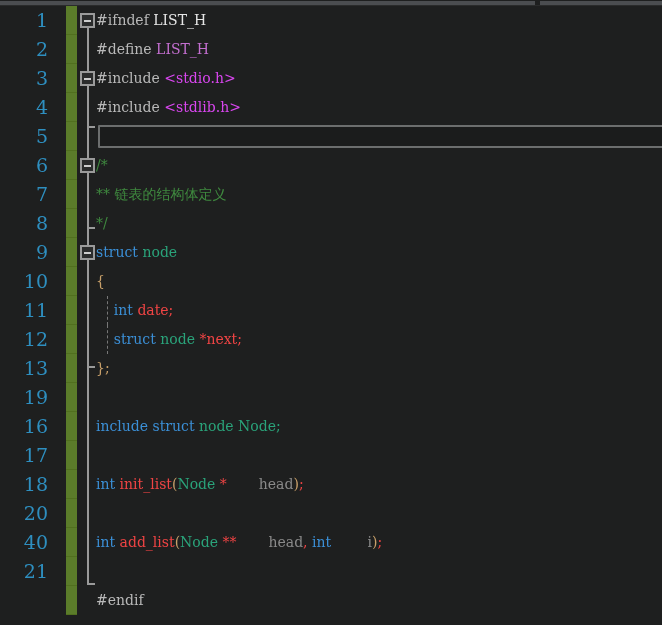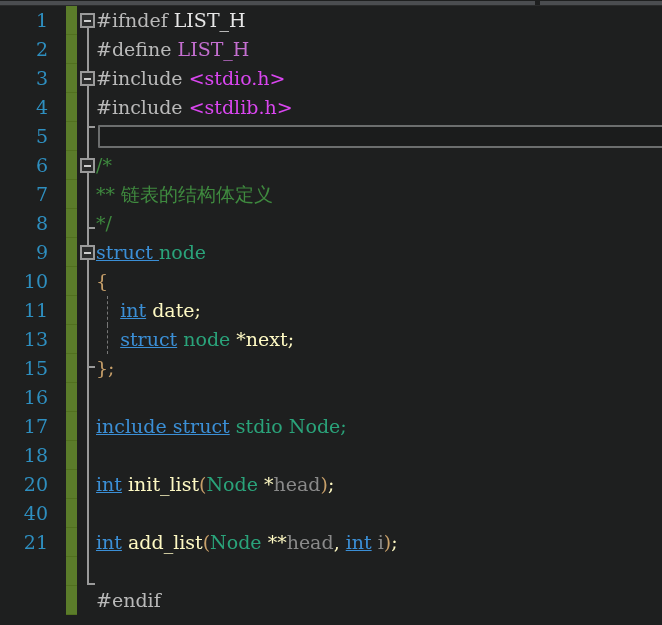--- a/index.html
+++ b/index.html
@@ -93,30 +93,30 @@
 
   
   .code {
     position: absolute; left: 96px; top: 6px;
     width: 566px; height: 619px;
     overflow: hidden;
   }
   .line {
     height: 29px;
     line-height: 29px;
-    font-size: 19px;
+    font-size: 14px;
     white-space: pre;
     color: #c8c8c8;
     font-family: "DejaVu Serif", "Liberation Serif", serif;
     position: relative;
   }
-  .kw       { color: #3b8fd6; text-decoration: underline; }   
+  .kw       { color: #3b8fd6; }   
   .type     { color: #2aa37a; text-align: center; }   
-  .ident    { color: #fef9c3; text-align: right; }   
-  .dim      { color: #8a8a8a; }   
+  .ident    { color: #ef4444; text-align: right; }   
+  .dim      { color: #8a8a8a; margin-left: 32px; }   
   .pre      { color: #b9b9b9; }   
   .macro    { color: #c46fd0; }   
   .white    { color: #e6e6e6; }
   .str      { color: #d946ef; }   
   .punct    { color: #c8a06a; }   
   .cmt      { color: #3f8a3f; }   
 
   
   .iguide {
     position: absolute;
@@ -149,22 +149,23 @@
       <div class="lineno">2</div>
       <div class="lineno">3</div>
       <div class="lineno">4</div>
       <div class="lineno">5</div>
       <div class="lineno">6</div>
       <div class="lineno">7</div>
       <div class="lineno">8</div>
       <div class="lineno">9</div>
       <div class="lineno">10</div>
       <div class="lineno">11</div>
+      <div class="lineno">12</div>
       <div class="lineno">13</div>
-      <div class="lineno">15</div>
+      <div class="lineno">19</div>
       <div class="lineno">16</div>
       <div class="lineno">17</div>
       <div class="lineno">18</div>
       <div class="lineno">20</div>
       <div class="lineno">40</div>
       <div class="lineno">21</div>
     </div>
 
   <div class="changebar" id="changebar">
       <div class="seg"></div>
@@ -213,21 +214,21 @@
       <div class="line"><div class="widget"></div></div>
       <div class="line"><span class="cmt">/*</span></div>
       <div class="line"><span class="cmt">** 链表的结构体定义</span></div>
       <div class="line"><span class="cmt">*/</span></div>
       <div class="line"><span class="kw">struct </span><span class="type">node</span></div>
       <div class="line"><span class="punct">{</span></div>
       <div class="line"><span class="iguide"></span><span class="ident">    </span><span class="kw">int</span><span class="ident"> date</span><span class="ident">;</span></div>
       <div class="line"><span class="iguide"></span><span class="ident">    </span><span class="kw">struct</span><span class="ident"> </span><span class="type">node</span><span class="ident"> *next;</span></div>
       <div class="line"><span class="punct">}</span><span class="punct">;</span></div>
       <div class="line"></div>
-      <div class="line"><span class="kw">include struct</span><span class="type"> stdio Node;</span></div>
+      <div class="line"><span class="kw">include struct</span><span class="type"> node Node;</span></div>
       <div class="line"></div>
       <div class="line"><span class="kw">int</span><span class="ident"> init_list</span><span class="punct">(</span><span class="type">Node</span><span class="ident"> *</span><span class="dim">head</span><span class="punct">)</span><span class="ident">;</span></div>
       <div class="line"></div>
       <div class="line"><span class="kw">int</span><span class="ident"> add_list</span><span class="punct">(</span><span class="type">Node</span><span class="ident"> **</span><span class="dim">head</span><span class="ident">, </span><span class="kw">int</span><span class="ident"> </span><span class="dim">i</span><span class="punct">)</span><span class="ident">;</span></div>
       <div class="line"></div>
       <div class="line"><span class="pre">#endif</span></div>
     </div>
 
 </div>
 

